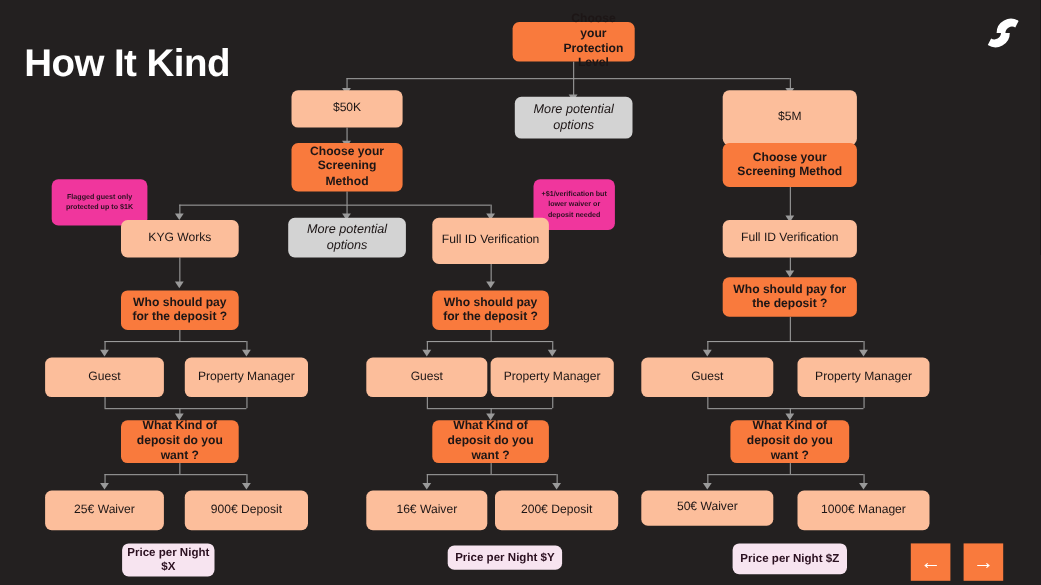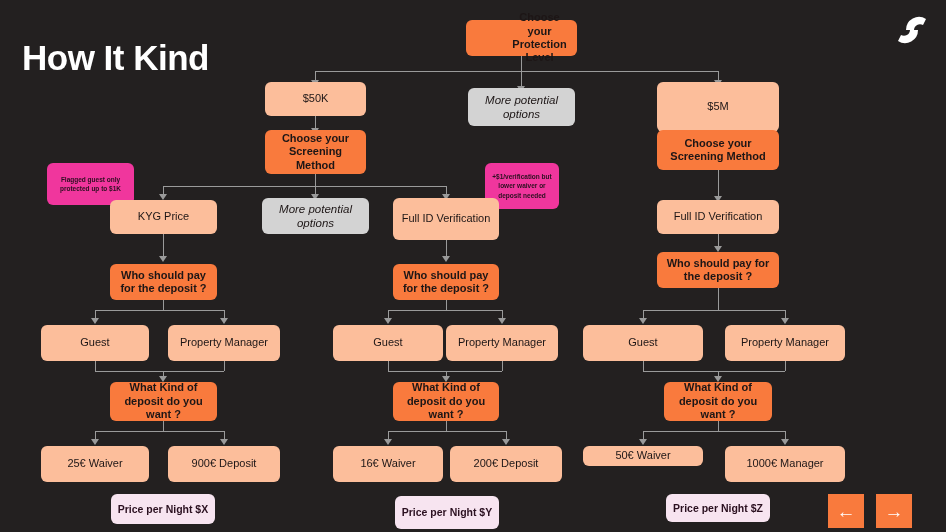--- a/index.html
+++ b/index.html
@@ -158,21 +158,21 @@
   <div class="node n-peach" style="left:265px;top:82px;width:101px;height:34px;">$50K</div>
   <div class="node n-gray" style="left:468px;top:88px;width:107px;height:38px;">More potential options</div>
   <div class="node n-peach" style="left:657px;top:82px;width:122px;height:50px;">$5M</div>
 
   <div class="node n-orange" style="left:265px;top:130px;width:101px;height:44px;">Choose your Screening Method</div>
   <div class="node n-orange" style="left:657px;top:130px;width:122px;height:40px;">Choose your Screening Method</div>
 
   <div class="node n-pink" style="left:47px;top:163px;width:87px;height:42px;">Flagged guest only protected up to $1K</div>
   <div class="node n-pink" style="left:485px;top:163px;width:74px;height:46px;">+$1/verification but lower waiver or deposit needed</div>
 
-  <div class="node n-peach" style="left:110px;top:200px;width:107px;height:34px;">KYG Price</div>
+  <div class="node n-peach" style="left:110px;top:200px;width:107px;height:34px;">KYG Works</div>
   <div class="node n-gray" style="left:262px;top:198px;width:107px;height:36px;">More potential options</div>
   <div class="node n-peach" style="left:393px;top:198px;width:106px;height:42px;">Full ID Verification</div>
   <div class="node n-peach" style="left:657px;top:200px;width:122px;height:34px;">Full ID Verification</div>
 
   <div class="node n-orange" style="left:110px;top:264px;width:107px;height:36px;">Who should pay for the deposit ?</div>
   <div class="node n-orange" style="left:393px;top:264px;width:106px;height:36px;">Who should pay for the deposit ?</div>
   <div class="node n-orange" style="left:657px;top:252px;width:122px;height:36px;">Who should pay for the deposit ?</div>
 
   <div class="node n-peach" style="left:41px;top:325px;width:108px;height:36px;">Guest</div>
   <div class="node n-peach" style="left:168px;top:325px;width:112px;height:36px;">Property Manager</div>
@@ -182,23 +182,23 @@
   <div class="node n-peach" style="left:725px;top:325px;width:120px;height:36px;">Property Manager</div>
 
   <div class="node n-orange" style="left:110px;top:382px;width:107px;height:39px;">What Kind of deposit do you want ?</div>
   <div class="node n-orange" style="left:393px;top:382px;width:106px;height:39px;">What Kind of deposit do you want ?</div>
   <div class="node n-orange" style="left:664px;top:382px;width:108px;height:39px;">What Kind of deposit do you want ?</div>
 
   <div class="node n-peach" style="left:41px;top:446px;width:108px;height:36px;">25€ Waiver</div>
   <div class="node n-peach" style="left:168px;top:446px;width:112px;height:36px;">900€ Deposit</div>
   <div class="node n-peach" style="left:333px;top:446px;width:110px;height:36px;">16€ Waiver</div>
   <div class="node n-peach" style="left:450px;top:446px;width:112px;height:36px;">200€ Deposit</div>
-  <div class="node n-peach" style="left:583px;top:446px;width:120px;height:20px;">50€ Waiver</div>
+  <div class="node n-peach" style="left:583px;top:446px;width:120px;height:32px;">50€ Waiver</div>
   <div class="node n-peach" style="left:725px;top:446px;width:120px;height:36px;">1000€ Manager</div>
 
-  <div class="node n-lilac" style="left:111px;top:494px;width:104px;height:30px;">Price per Night $X</div>
-  <div class="node n-lilac" style="left:395px;top:496px;width:104px;height:33px;">Price per Night $Y</div>
+  <div class="node n-lilac" style="left:111px;top:494px;width:84px;height:30px;">Price per Night $X</div>
+  <div class="node n-lilac" style="left:407px;top:496px;width:104px;height:22px;">Price per Night $Y</div>
   <div class="node n-lilac" style="left:666px;top:494px;width:104px;height:28px;text-align:center;">Price per Night $Z</div>
 
   <div class="navbtn" style="left:828px;top:494px;">←</div>
   <div class="navbtn" style="left:876px;top:494px;">→</div>
 
 </div>
 
 </body></html>

